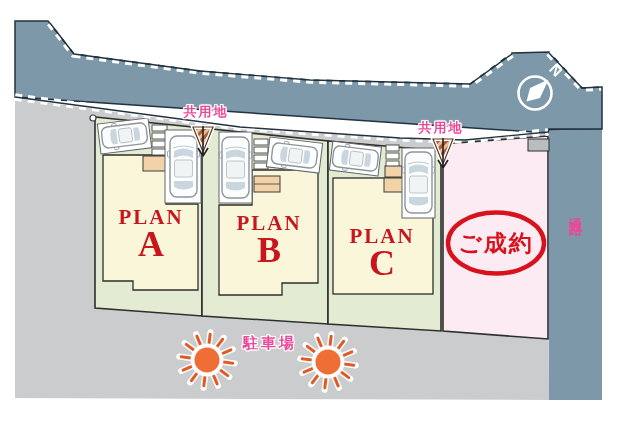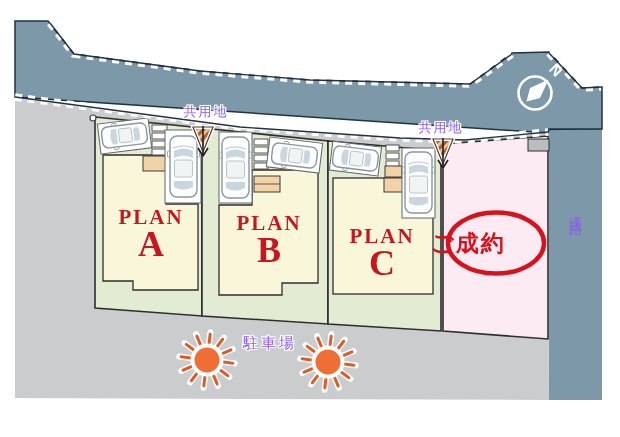--- a/index.html
+++ b/index.html
@@ -2,21 +2,21 @@
 <html><head>
 <meta charset="utf-8">
 <style>
   html,body{margin:0;padding:0;background:#fff;}
   .stage{position:relative;width:620px;height:437px;background:#fff;overflow:hidden;
          font-family:"Liberation Sans",sans-serif;}
   .stage svg{position:absolute;left:0;top:0;}
   .lbl{position:absolute;transform:translate(-50%,-50%);white-space:nowrap;}
   .halo{text-shadow:-1px -1px 0 #fff,1px -1px 0 #fff,-1px 1px 0 #fff,1px 1px 0 #fff,
         0 -1px 0 #fff,0 1px 0 #fff,-1px 0 0 #fff,1px 0 0 #fff,0 0 3px #fff;}
-  .jp{font-weight:normal;color:#8b5cf6;letter-spacing:2px;}
+  .jp{font-weight:bold;color:#ec4899;letter-spacing:2px;}
   .common{font-size:13px;}
   .parking{font-size:15px;letter-spacing:3px;}
   .passage{font-size:14px;writing-mode:vertical-rl;text-orientation:upright;letter-spacing:6px;}
   .plan-lbl{text-align:center;color:#c8161f;
             font-family:"Liberation Serif","DejaVu Serif",serif;font-weight:bold;}
   .plan-word{font-size:21px;letter-spacing:2px;line-height:1;}
   .plan-letter{font-size:36px;line-height:.92;}
   .sold-lbl{font-size:23px;font-weight:bold;color:#d8121c;letter-spacing:2px;}
 </style>
 </head>
@@ -215,19 +215,19 @@
   <div class="plan-letter">A</div>
 </div>
 <div class="lbl plan-lbl" style="left:269px;top:240px">
   <div class="plan-word">PLAN</div>
   <div class="plan-letter">B</div>
 </div>
 <div class="lbl plan-lbl" style="left:382px;top:253px">
   <div class="plan-word">PLAN</div>
   <div class="plan-letter">C</div>
 </div>
-<div class="lbl sold-lbl" style="left:468px;top:243px">ご成約</div>
+<div class="lbl sold-lbl" style="left:496px;top:243px">ご成約</div>
 
 <div class="lbl jp common halo" style="left:206px;top:112px">共用地</div>
 <div class="lbl jp common halo" style="left:441px;top:128px">共用地</div>
 <div class="lbl jp parking halo" style="left:270px;top:343px">駐車場</div>
 <div class="lbl jp passage" style="left:576px;top:211px">通路</div>
 </div>
 
 </body></html>

